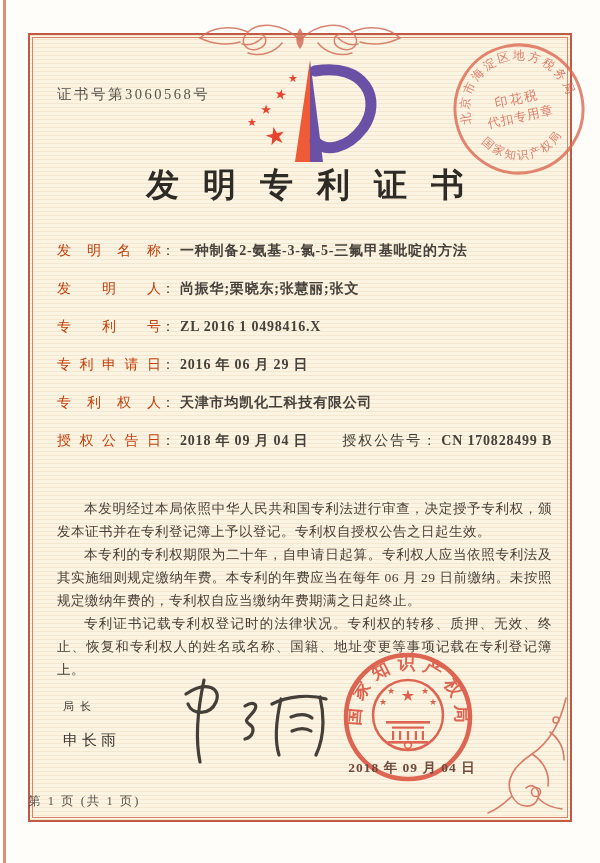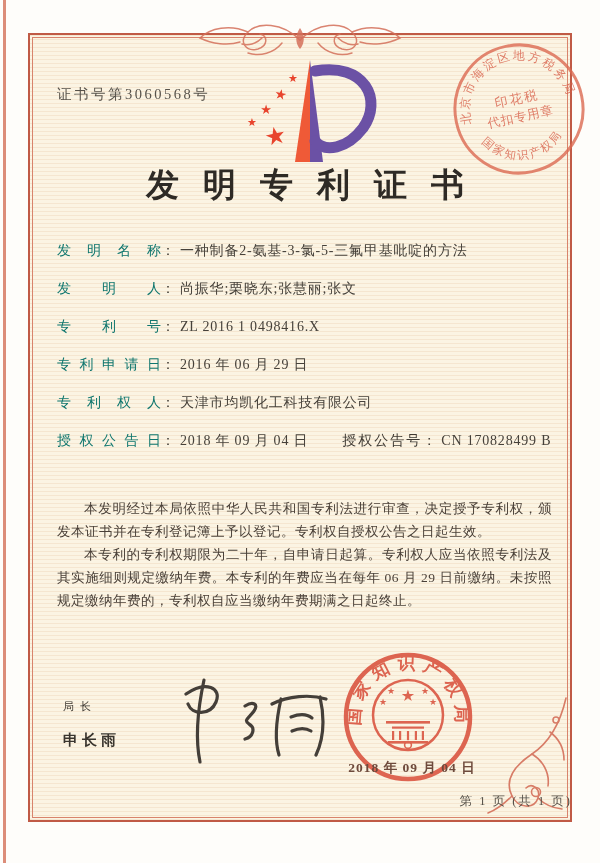--- a/index.html
+++ b/index.html
@@ -19,34 +19,34 @@
       rgba(0,0,0,0) 1px, rgba(0,0,0,0) 4px);
   }
   .cert-no{position:absolute;left:57px;top:66px;font-size:14.5px;letter-spacing:2.5px;color:#57524a;margin-top:19px;}
   .logo{position:absolute;left:235px;top:56px;width:155px;height:112px;}
   .cert-title{
     position:absolute;left:0;right:0;top:163px;text-align:center;
     font-size:33px;font-weight:600;color:#2e2a25;letter-spacing:24px;padding-left:34px;
   }
   .fields{position:absolute;left:57px;top:240px;right:36px;}
   .field-row{margin-bottom:17px;font-size:14px;color:#46413a;white-space:nowrap;line-height:21px;}
-  .flabel{display:inline-block;width:104px;text-align:justify;text-align-last:justify;color:#0f766e;vertical-align:top;}
+  .flabel{display:inline-block;width:104px;text-align:justify;text-align-last:justify;color:#c2410c;vertical-align:top;}
   .colon{margin-right:5px;}
-  .fvalue{letter-spacing:0.8px;}
+  .fvalue{letter-spacing:0.8px;font-weight:bold;}
   .pair2{margin-left:34px;}
   .flabel2{letter-spacing:2px;color:#3e3932;}
   .paragraphs{position:absolute;left:57px;right:48px;top:497px;font-size:13.5px;line-height:23px;color:#4a4038;text-align:justify;}
   .paragraphs p{margin:0;text-indent:2em;letter-spacing:0.5px;}
   .sig-role{position:absolute;left:63px;top:699px;font-size:11px;letter-spacing:6px;color:#3a352e;}
-  .sig-name{position:absolute;left:63px;top:731px;font-size:15px;letter-spacing:4px;color:#3a352e;font-weight:bold;}
+  .sig-name{position:absolute;left:63px;top:731px;font-size:15px;letter-spacing:4px;color:#3a352e;}
   .signature{position:absolute;left:148px;top:668px;width:210px;height:105px;}
   .seal{position:absolute;left:340px;top:641px;width:136px;height:158px;}
   .seal-date{position:absolute;left:346px;top:759px;width:132px;text-align:center;font-size:13.5px;letter-spacing:1px;color:#6e4a3c;font-weight:600;}
   .tax-stamp{position:absolute;left:449px;top:39px;width:140px;height:140px;opacity:.8;transform:rotate(-12deg);}
-  .footer{position:absolute;left:28px;right:28px;top:793px;text-align:right;font-size:12.5px;letter-spacing:2px;color:#57524a;}
+  .footer{position:absolute;left:28px;right:28px;top:793px;text-align:left;font-size:12.5px;letter-spacing:2px;color:#57524a;}
   .ornament-top{position:absolute;left:182px;top:16px;width:236px;height:48px;}
   .ornament-corner{position:absolute;left:480px;top:692px;width:92px;height:128px;}
 </style>
 </head>
 <body>
 
 <div class="page">
 
   <div class="spine-edge"></div>
 
@@ -117,20 +117,21 @@
       <span class="flabel">专利权人</span><span class="colon">：</span><span class="fvalue">天津市均凯化工科技有限公司</span>
     </div>
     <div class="field-row">
       <span class="flabel">授权公告日</span><span class="colon">：</span><span class="fvalue">2018 年 09 月 04 日</span><span class="pair2"><span class="flabel2">授权公告号</span><span class="colon">：</span><span class="fvalue">CN 170828499 B</span></span>
     </div>
   </div>
 
   <div class="paragraphs">
     <p>本发明经过本局依照中华人民共和国专利法进行审查，决定授予专利权，颁发本证书并在专利登记簿上予以登记。专利权自授权公告之日起生效。</p>
     <p>本专利的专利权期限为二十年，自申请日起算。专利权人应当依照专利法及其实施细则规定缴纳年费。本专利的年费应当在每年 06 月 29 日前缴纳。未按照规定缴纳年费的，专利权自应当缴纳年费期满之日起终止。</p>
+    <p>专利证书记载专利权登记时的法律状况。专利权的转移、质押、无效、终止、恢复和专利权人的姓名或名称、国籍、地址变更等事项记载在专利登记簿上。</p>
   </div>
 
   <div class="sig-role">局长</div>
   <div class="sig-name">申长雨</div>
 
   <svg class="signature" viewBox="0 0 210 105">
     <g stroke="#35302b" stroke-width="3.2" fill="none" stroke-linecap="round" stroke-linejoin="round" opacity="0.92">
       <path d="M56,12 C50,40 47,70 52,94"></path>
       <path d="M38,26 C58,12 74,20 68,34 C62,48 44,47 40,36"></path>
       <path d="M97,38 C105,33 111,36 106,43 C101,50 95,52 101,56 C108,60 105,69 97,71"></path>

